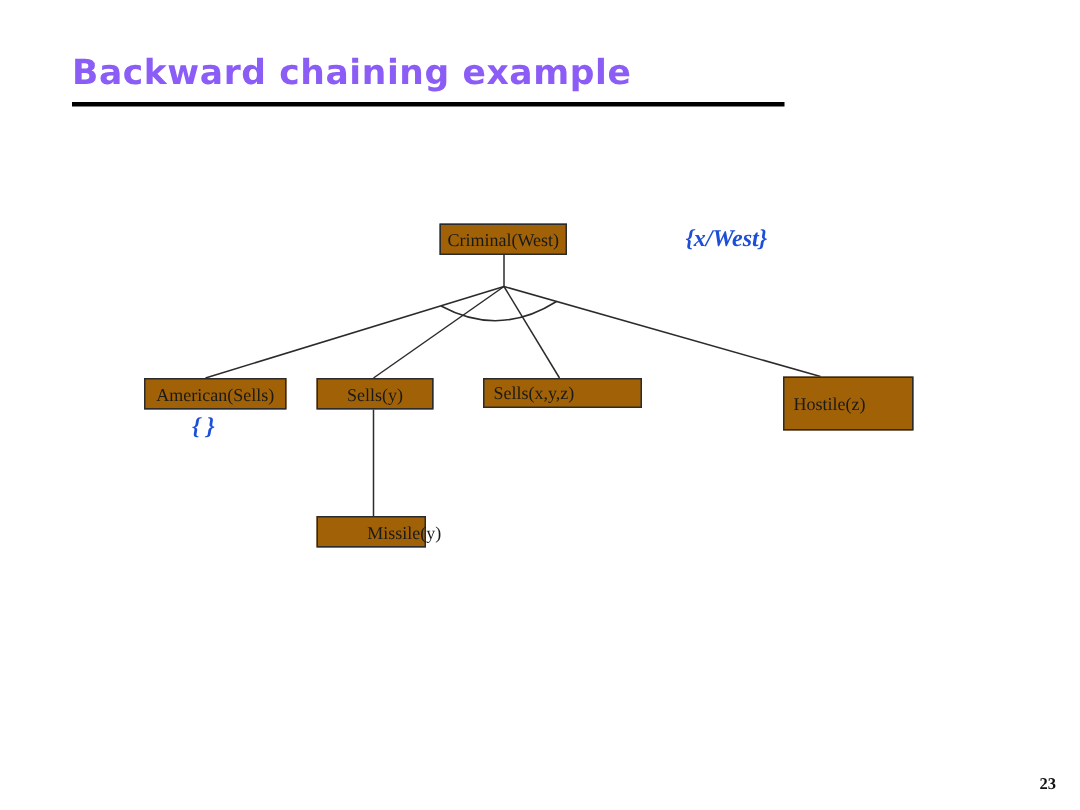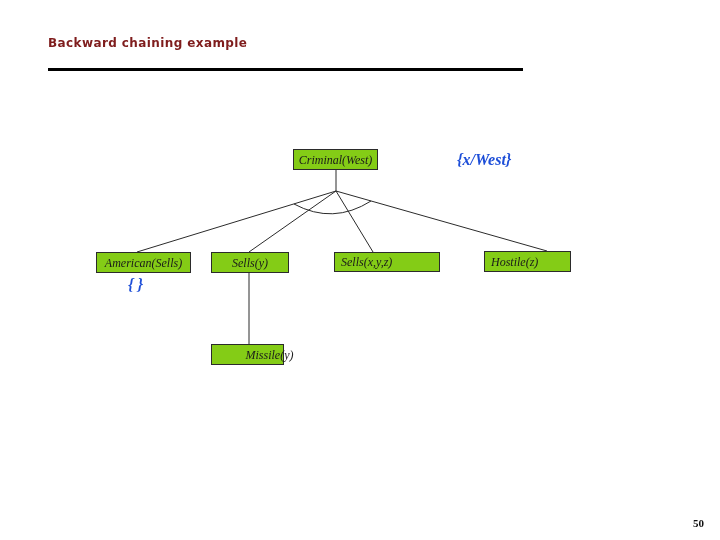--- a/index.html
+++ b/index.html
@@ -11,45 +11,44 @@
     background: #ffffff;
     font-family: "Liberation Serif", "DejaVu Serif", serif;
     overflow: hidden;
   }
   .slide-title {
     position: absolute;
     left: 48px;
     top: 36px;
     font-family: "DejaVu Sans", "Liberation Sans", sans-serif;
     font-weight: bold;
-    font-size: 12px;
+    font-size: 23px;
     letter-spacing: 0.4px;
-    color: #7f1d1d;
+    color: #8b5cf6;
     white-space: nowrap;
   }
   .title-rule {
     position: absolute;
     left: 48px;
     top: 68px;
     width: 475px;
     height: 3px;
     background: #000000;
   }
   .tree-svg {
     position: absolute;
     left: 0;
     top: 0;
     width: 720px;
     height: 540px;
   }
   .node {
     position: absolute;
     border: 1px solid #2b2b2b;
-    background: #84cc16;
-    font-style: italic;
+    background: #a16207;
     font-size: 12px;
     color: #1a1a1a;
     display: flex;
     align-items: center;
     justify-content: center;
     white-space: nowrap;
     line-height: 1;
   }
   .node.align-left {
     justify-content: flex-start;
@@ -103,27 +102,27 @@
   <div class="node" style="left:96px; top:252px; width:95px; height:21px;">
     <span>American(Sells)</span>
   </div>
 
   <div class="floating-label" style="left:128px; top:277px;">{ }</div>
 
   <div class="node" style="left:211px; top:252px; width:78px; height:21px;">
     <span>Sells(y)</span>
   </div>
 
-  <div class="node align-left" style="left:322px; top:252px; width:106px; height:20px;margin-left:12px;">
+  <div class="node align-left" style="left:322px; top:252px; width:106px; height:20px;">
     <span>Sells(x,y,z)</span>
   </div>
 
-  <div class="node align-left" style="left:484px; top:251px; width:87px; height:21px;">
+  <div class="node align-left" style="left:522px; top:251px; width:87px; height:36px;">
     <span>Hostile(z)</span>
   </div>
 
   <div class="node" style="left:211px; top:344px; width:73px; height:21px;padding-left:44px;">
     <span>Missile(y)</span>
   </div>
 
-  <div class="page-number">50</div>
+  <div class="page-number">23</div>
 
 </div>
 
 </body></html>

